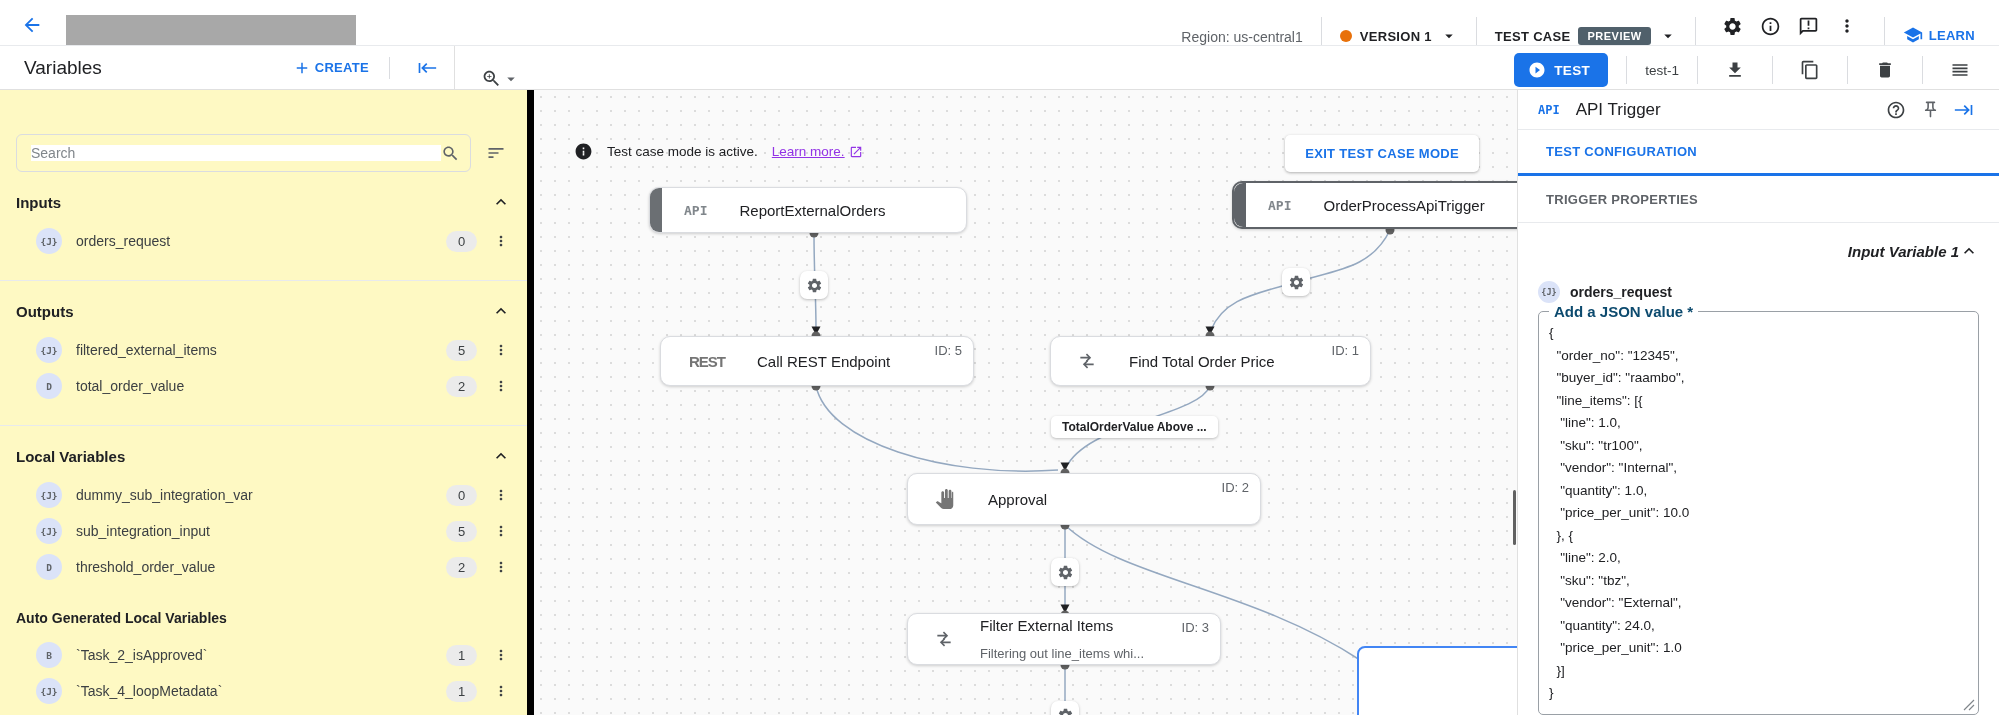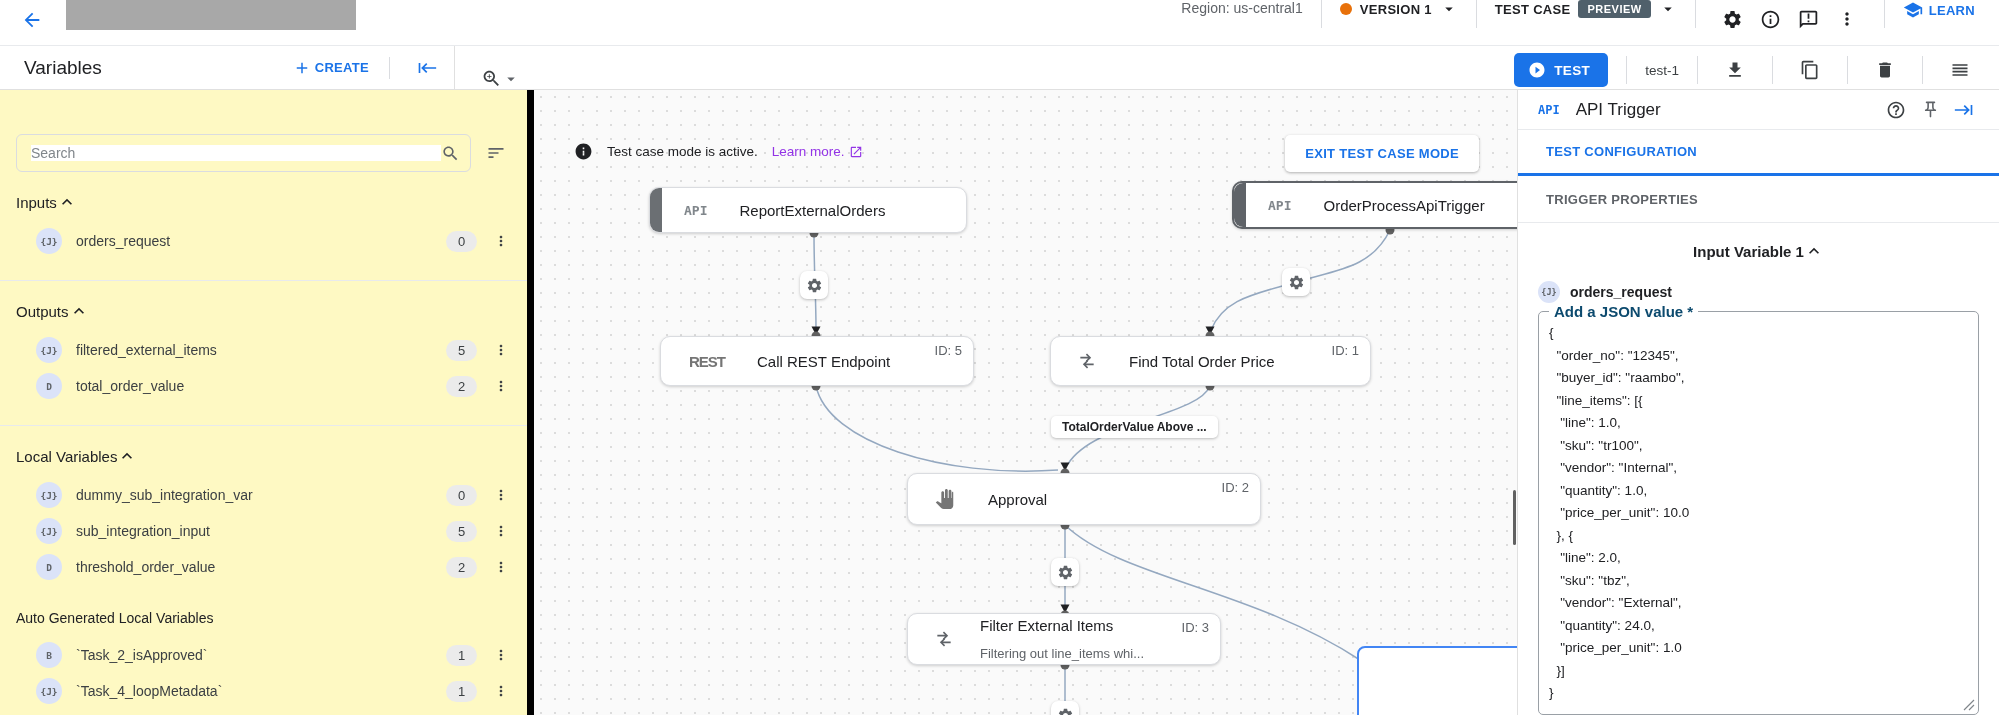--- a/index.html
+++ b/index.html
@@ -1,20 +1,20 @@
 <!DOCTYPE html>
 <html><head>
 <meta charset="utf-8">
 <style>
   * { margin:0; padding:0; box-sizing:border-box; }
   html,body { width:1999px; height:715px; overflow:hidden; background:#fff;
     font-family:"Liberation Sans", sans-serif; color:#202124; }
 
   
-  .topbar { height:46px; display:flex; align-items:flex-start; border-bottom:1px solid #e8eaed; padding:0 24px 0 12px; background:#fff; }
+  .topbar { height:46px; display:flex; align-items:flex-end; border-bottom:1px solid #e8eaed; padding:0 24px 0 12px; background:#fff; }
   .back-btn { width:40px; height:40px; display:flex; align-items:center; justify-content:center; cursor:pointer; }
   .redacted { width:290px; height:30px; background:#a8a8a8; margin-left:14px; }
   .topbar .spacer { flex:1; }
   .region { font-size:14px; color:#5f6368; }
   .vdiv { width:1px; height:28px; background:#dadce0; margin:0 18px; }
   .vdiv.short { height:22px; margin:0 12px; }
   .chip-row { display:flex; align-items:center; gap:8px; }
   .status-dot { width:12px; height:12px; border-radius:50%; background:#e8710a; }
   .bold-label { font-size:13px; font-weight:bold; letter-spacing:.3px; color:#202124; }
   .preview-badge { background:#50606b; color:#fff; font-size:11px; font-weight:bold; letter-spacing:.5px; padding:3px 9px; border-radius:3px; }
@@ -36,37 +36,37 @@
 
   
   .main { display:flex; height:625px; }
 
   
   .sidebar { width:534px; border-right:7px solid #000000; background:#fef9c3; overflow:hidden; }
   .search-row { display:flex; align-items:center; margin:44px 16px 0 16px; gap:10px; }
   .search-box { flex:1; display:flex; align-items:center; border:1px solid #dadce0; border-radius:6px; height:38px; padding:0 10px 0 14px; }
   .search-box input { border:none; outline:none; flex:1; font-size:14px; color:#202124; font-family:inherit; }
   .search-box input::placeholder { color:#80868b; }
-  .section-header { display:flex; align-items:center; padding:0 16px; margin-top:20px; font-size:15px; font-weight:normal; color:#202124; }
+  .section-header { display:flex; align-items:center; justify-content:space-between; padding:0 16px; margin-top:20px; font-size:15px; font-weight:bold; color:#202124; }
   .section-header.small { font-size:14px; margin-top:26px; }
   .var-row { display:flex; align-items:center; height:34px; padding:0 14px 0 36px; margin-top:2px; }
   .var-row:first-of-type { margin-top:0; }
   .type-ic { width:26px; height:26px; border-radius:50%; background:#dbe3f8; color:#5f6368; font-family:"DejaVu Sans Mono", monospace; font-size:9.5px; font-weight:bold; display:flex; align-items:center; justify-content:center; flex:none; }
   .var-name { font-size:14px; color:#3c4043; margin-left:14px; white-space:nowrap; }
   .count-pill { margin-left:auto; background:#ebebeb; border-radius:11px; min-width:31px; height:21px; display:flex; align-items:center; justify-content:center; font-size:13px; color:#3c4043; }
   .dots-btn { margin-left:12px; width:24px; height:24px; display:flex; align-items:center; justify-content:center; cursor:pointer; }
   .hdiv { height:1px; background:#e8eaed; margin-top:22px; }
   .sb-rows { margin-top:12px; }
 
   
   .canvas { position:relative; flex:1; width:1062px; background-color:#fafafa;
     background-image:radial-gradient(#dcdcdc 1.3px, transparent 1.3px); background-size:14px 14px; overflow:hidden; }
   .banner { position:absolute; left:40px; top:52px; display:flex; align-items:center; gap:14px; }
   .banner-text { font-size:13.5px; color:#202124; }
-  .banner-link { font-size:13.5px; color:#9334e6; display:inline-flex; align-items:center; gap:4px; cursor:pointer; }
+  .banner-link { font-size:13.5px; color:#9334e6; text-decoration:underline; display:inline-flex; align-items:center; gap:4px; cursor:pointer; }
   .exit-btn { position:absolute; right:38px; top:45px; height:37px; padding:0 20px; background:#fff; border:none; border-radius:5px; color:#1a73e8; font-size:13px; font-weight:bold; letter-spacing:.3px; box-shadow:0 1px 3px rgba(0,0,0,.3); cursor:pointer; font-family:inherit; }
 
   .edges { position:absolute; left:0; top:0; }
   .edge { stroke:#94a8c0; stroke-width:1.5; fill:none; }
   .edge-dot { fill:#616161; }
   .edge-arrow { fill:#202124; }
 
   .gear-chip { position:absolute; width:28px; height:28px; background:#fff; border-radius:7px; box-shadow:0 1px 3px rgba(0,0,0,.25); display:flex; align-items:center; justify-content:center; cursor:pointer; }
 
   .node { position:absolute; background:#fff; border:1px solid #dadce0; border-radius:10px; box-shadow:0 1px 3px rgba(0,0,0,.18); display:flex; align-items:center; cursor:pointer; }
@@ -89,21 +89,21 @@
   
   .panel { width:482px; border-left:1px solid #e0e0e0; background:#fff; display:flex; flex-direction:column; }
   .panel-header { display:flex; align-items:center; height:58px; padding:0 18px 0 20px; border-bottom:1px solid #e8eaed; }
   .panel-badge { color:#1a73e8; font-family:"DejaVu Sans Mono", monospace; font-size:12px; font-weight:bold; }
   .panel-title { font-size:17px; color:#202124; margin-left:16px; flex:1; }
   .panel-header .icon-btn { width:34px; height:34px; }
   .tabs { display:flex; border-bottom:1px solid #e8eaed;flex-direction:column; }
   .tab { padding:0 28px; height:46px; display:flex; align-items:center; font-size:13px; font-weight:bold; letter-spacing:.3px; color:#5f6368; cursor:pointer; }
   .tab.active { color:#1a73e8; border-bottom:3px solid #1a73e8; }
   .panel-body { padding:18px 20px 0 20px; }
-  .pv-header { display:flex; align-items:center; justify-content:center; }
+  .pv-header { display:flex; align-items:center; justify-content:flex-end;font-style:italic; }
   .pv-title { font-size:15px; font-weight:bold; color:#202124; }
   .pv-var { display:flex; align-items:center; gap:10px; margin-top:20px; }
   .pv-var .type-ic { width:22px; height:22px; font-size:8.5px; }
   .pv-var-name { font-size:14px; font-weight:bold; color:#202124; }
   .json-field { position:relative; margin-top:8px; border:1px solid #9aa0a6; border-radius:5px; padding:2px 4px 6px 10px; }
   .json-legend { position:absolute; top:-9px; left:10px; background:#fff; padding:0 5px; font-size:15px; font-weight:bold; color:#0c4a6e; }
   .json-field textarea { width:100%; height:382px; border:none; outline:none; resize:none; font-family:"Liberation Sans", sans-serif; font-size:13.5px; line-height:22.5px; color:#202124; white-space:pre; overflow:hidden; background:transparent; margin-top:8px; }
   .resize-handle { position:absolute; right:3px; bottom:3px; width:12px; height:12px; }
 </style>
 </head>

